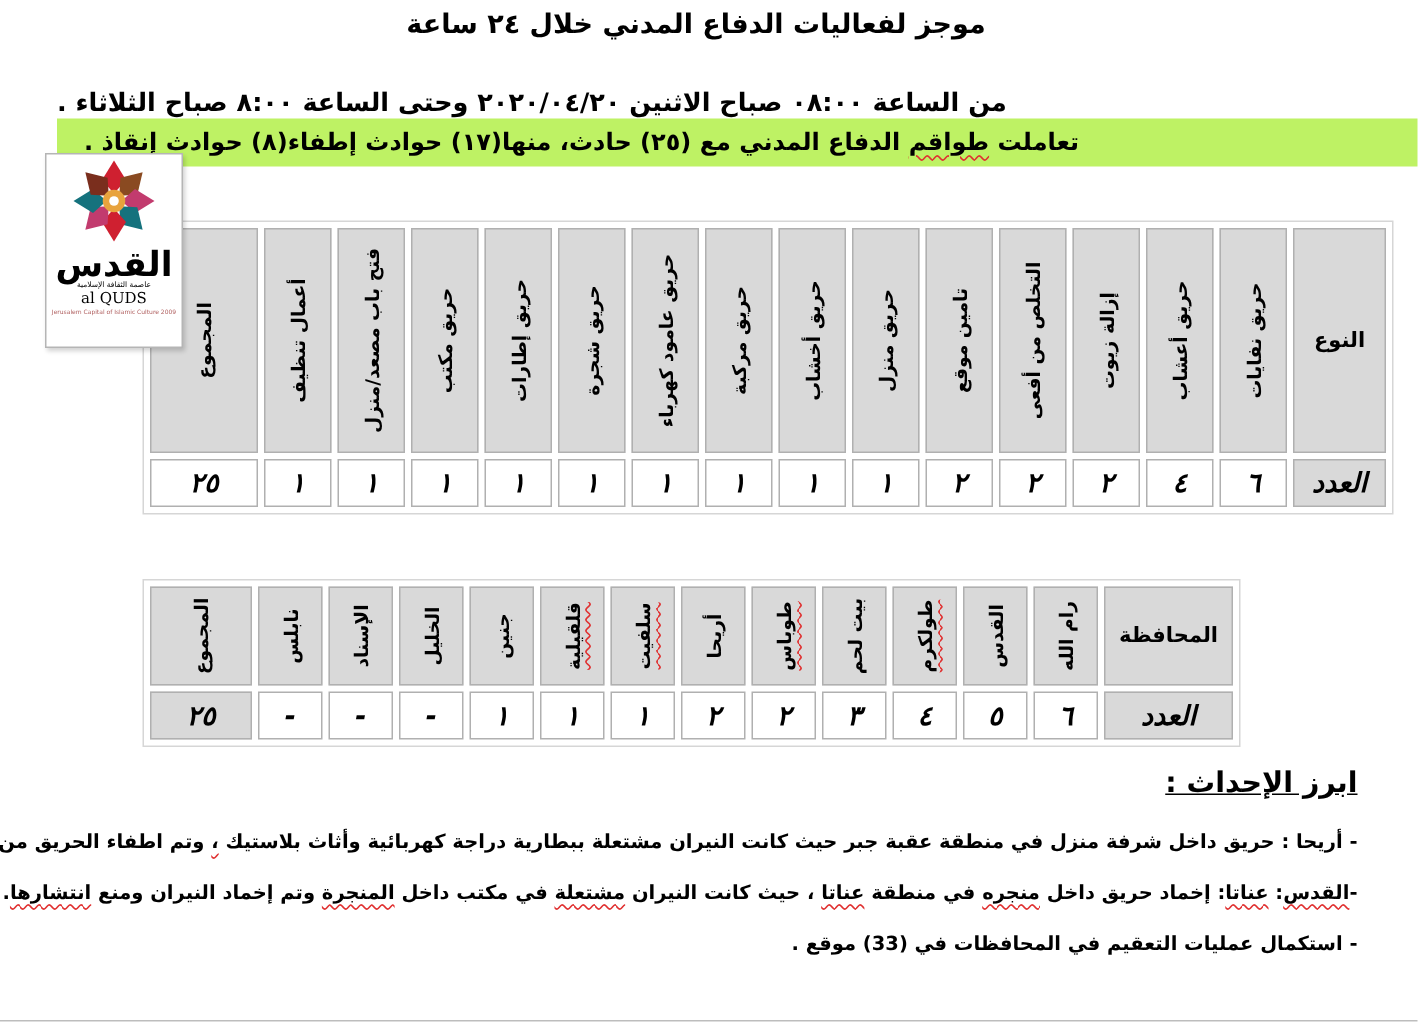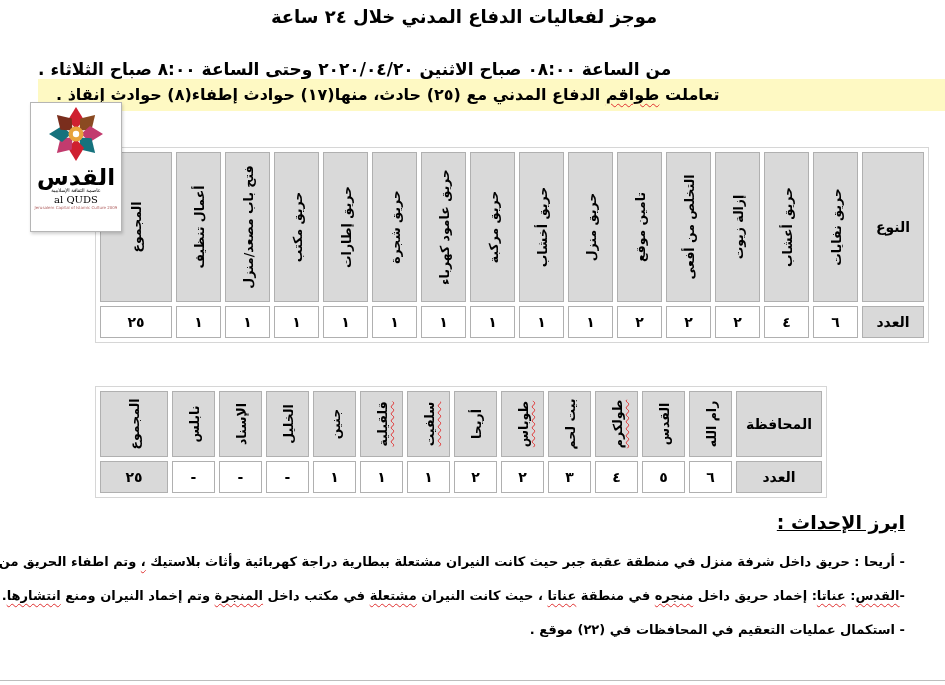--- a/index.html
+++ b/index.html
@@ -32,21 +32,21 @@
     border:1px solid #d6d6d6;table-layout:fixed;}
   table.doc-table td{border:1px solid #b0b0b0;text-align:center;vertical-align:middle;
     font-weight:bold;padding:0;overflow:visible;}
   td.hcell{background:#d9d9d9;}
   td.numcell{background:#ffffff;}
   .vwrap{position:relative;width:100%;}
   .rot{position:absolute;left:50%;top:50%;
     transform:translate(-50%,-50%) rotate(-90deg);
     white-space:nowrap;font-size:12.5px;font-weight:bold;direction:rtl;}
   .hdrtxt{font-size:14px;}
-  td.num{height:30px;font-size:14px;}
+  td.num{height:30px;font-size:18px;font-style:italic;}
   #table1{position:absolute;left:95px;top:147px;}
   #table1 .lblcol{width:60px;margin-top:44px;}
   #table1 .col{width:43px;}
   #table1 .totcol{width:70px;}
   #table1 .vwrap{height:148px;}
   #table2{position:absolute;left:95px;top:386px;}
   #table2 .lblcol{width:84px;}
   #table2 .col{width:41px;}
   #table2 .totcol{width:66px;}
   #table2 .vwrap{height:64px;}
@@ -57,21 +57,21 @@
     text-align:right;font-size:13px;font-weight:bold;}
   .bullet{line-height:34px;white-space:nowrap;}
   #bottom-rule{position:absolute;left:0;right:0;top:680px;border-top:1px solid #bdbdbd;height:0;}
 </style>
 </head>
 <body>
 
 <div id="doc-title">موجز لفعاليات الدفاع المدني خلال ٢٤ ساعة</div>
 <div id="doc-subtitle">من الساعة ٠٨:٠٠ صباح الاثنين ٢٠٢٠/٠٤/٢٠ وحتى الساعة ٨:٠٠ صباح الثلاثاء .</div>
 
-<div id="summary-banner" style="background: #fef9c3;"><span>تعاملت </span><span class="sq">طواقم</span><span> الدفاع المدني مع (٢٥) حادث، منها(١٧) حوادث إطفاء(٨) حوادث إنقاذ .</span></div>
+<div id="summary-banner" style="background: #bef264;"><span>تعاملت </span><span class="sq">طواقم</span><span> الدفاع المدني مع (٢٥) حادث، منها(١٧) حوادث إطفاء(٨) حوادث إنقاذ .</span></div>
 
 <div id="logo">
   <svg width="90" height="62" viewBox="0 0 90 62">
     <g id="petals" transform="translate(45,31)">
         <path d="M0,-27 L8,-14 L0,-5 L-8,-14 Z" fill="#cf2030" transform="rotate(0)"></path>
         <path d="M0,-27 L8,-14 L0,-5 L-8,-14 Z" fill="#8a4a21" transform="rotate(45)"></path>
         <path d="M0,-27 L8,-14 L0,-5 L-8,-14 Z" fill="#c23b6e" transform="rotate(90)"></path>
         <path d="M0,-27 L8,-14 L0,-5 L-8,-14 Z" fill="#15727d" transform="rotate(135)"></path>
         <path d="M0,-27 L8,-14 L0,-5 L-8,-14 Z" fill="#cf2030" transform="rotate(180)"></path>
         <path d="M0,-27 L8,-14 L0,-5 L-8,-14 Z" fill="#c23b6e" transform="rotate(225)"></path>
@@ -274,16 +274,16 @@
         <td class="numcell col num">-</td>
         <td class="hcell totcol num">٢٥</td>
       </tr>
     </tbody>
 </table>
 
 <div id="highlights-heading">ابرز الإحداث :</div>
 <div id="highlights-list">
     <div class="bullet"><span>- أريحا : حريق داخل شرفة منزل في منطقة عقبة جبر حيث كانت النيران مشتعلة ببطارية دراجة كهربائية وأثاث بلاستيك </span><span class="sq">،</span><span> وتم اطفاء الحريق من قبل الاهالي .</span></div>
     <div class="bullet"><span>-</span><span class="sq">القدس</span><span>: </span><span class="sq">عناتا</span><span>: إخماد حريق داخل </span><span class="sq">منجره</span><span> في منطقة </span><span class="sq">عناتا</span><span> ، حيث كانت النيران </span><span class="sq">مشتعلة</span><span> في مكتب داخل </span><span class="sq">المنجرة</span><span> وتم إخماد النيران ومنع </span><span class="sq">انتشارها</span><span>.</span></div>
-    <div class="bullet"><span>- استكمال عمليات التعقيم في المحافظات في (٢٢) موقع .</span></div>
+    <div class="bullet"><span>- استكمال عمليات التعقيم في المحافظات في (33) موقع .</span></div>
   </div>
 
 <div id="bottom-rule"></div>
 
 </body></html>

